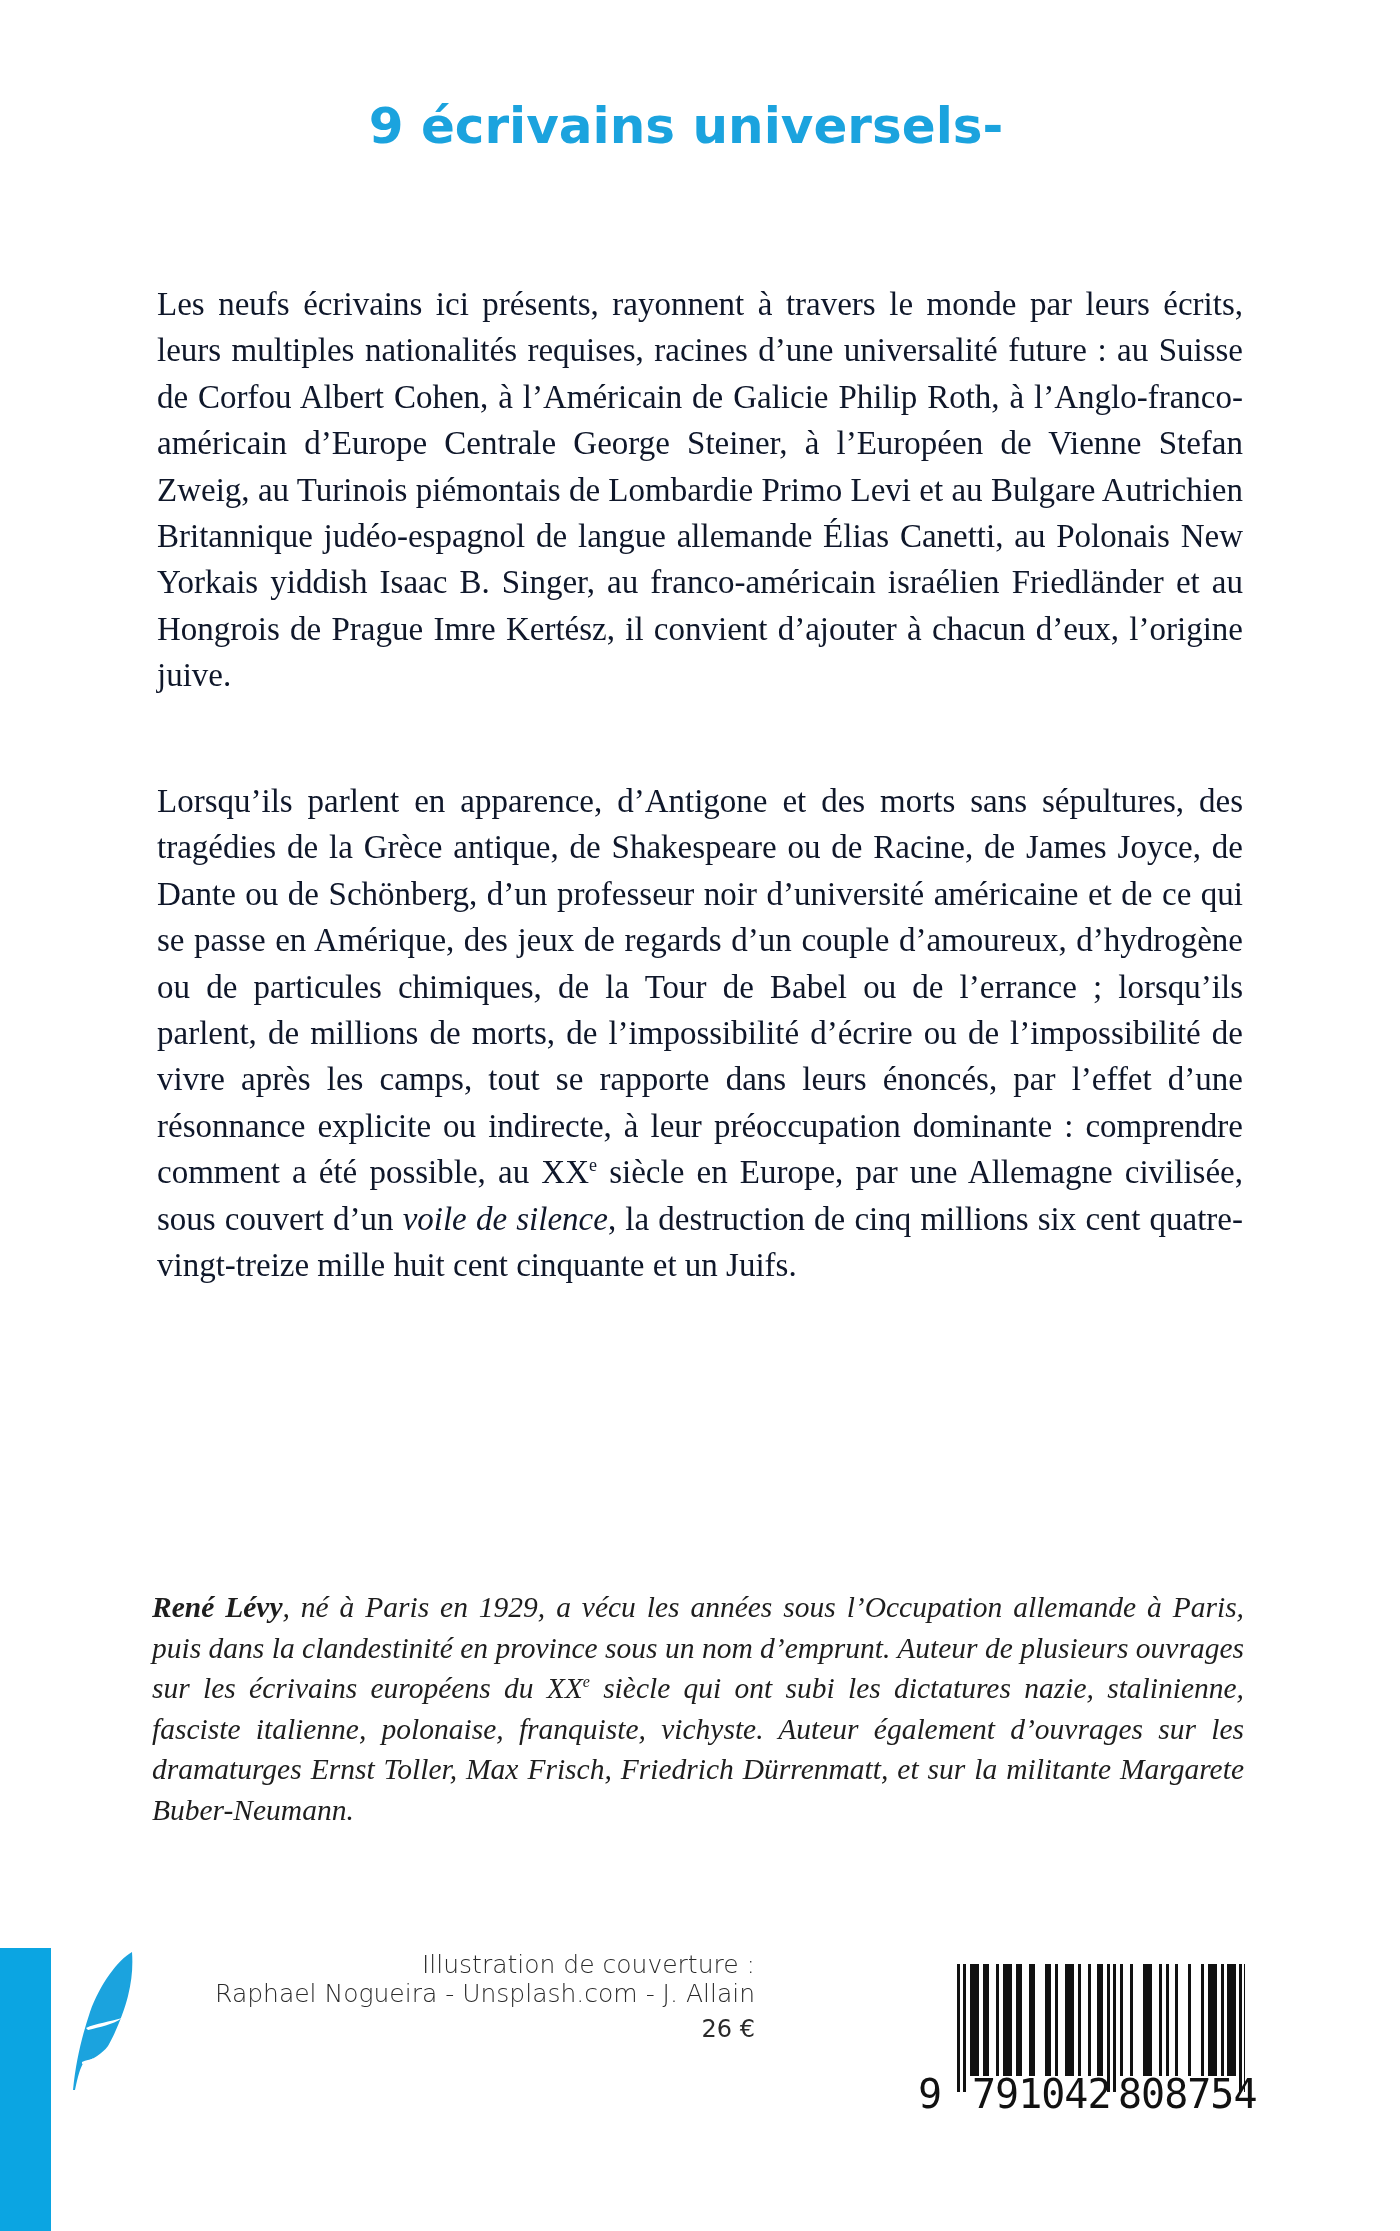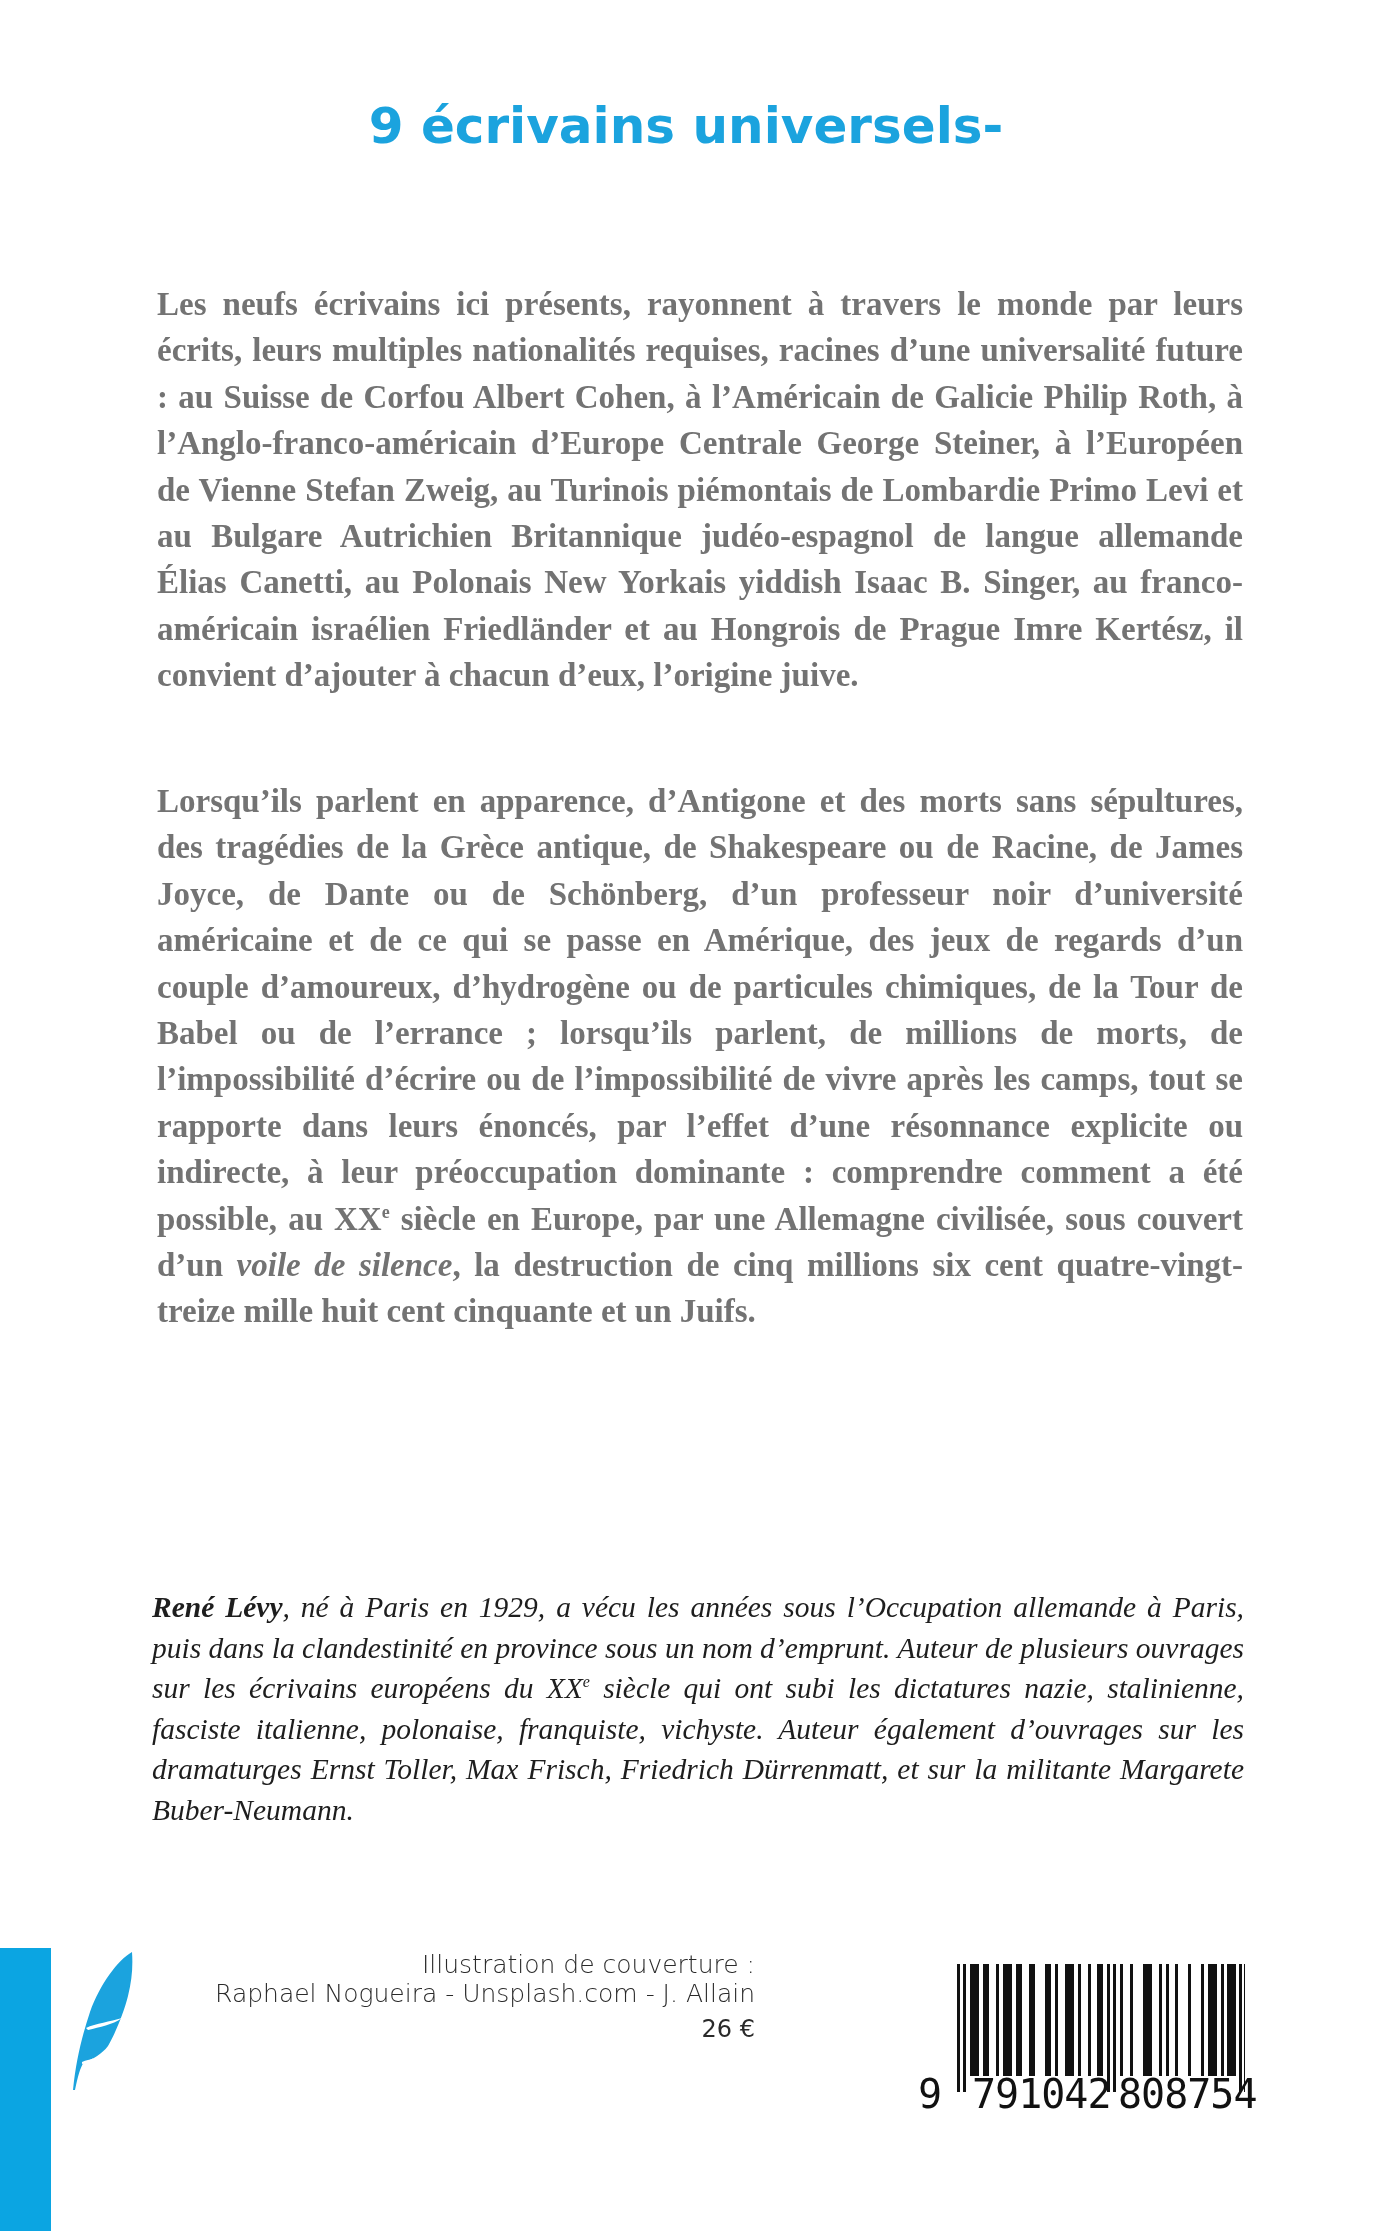--- a/index.html
+++ b/index.html
@@ -5,22 +5,22 @@
   html, body { margin: 0; padding: 0; background: #ffffff; }
   body { width: 1400px; height: 2231px; position: relative; overflow: hidden; }
   .title {
     position: absolute; left: 0; top: 96px; width: 1372px; text-align: center;
     font-family: "DejaVu Sans", sans-serif; font-weight: bold; color: #1ba3de;
     font-size: 50px; line-height: 60px; letter-spacing: 0px;
   }
   .title sup { font-size: 26px; vertical-align: 20px; line-height: 0; }
   .body-text {
     position: absolute; left: 157px; width: 1086px;
-    font-family: "Liberation Serif", "DejaVu Serif", serif; color: #737373;
-    font-size: 33px; line-height: 46.4px; text-align: justify; margin: 0; font-weight: bold;
+    font-family: "Liberation Serif", "DejaVu Serif", serif; color: #0f172a;
+    font-size: 33px; line-height: 46.4px; text-align: justify; margin: 0;
   }
   .body-text sup { font-size: 18px; vertical-align: 12px; line-height: 0; }
   #para1 { top: 281px; }
   #para2 { top: 778px; }
   .bio {
     position: absolute; left: 152px; width: 1092px; top: 1587px;
     font-family: "Liberation Serif", "DejaVu Serif", serif; font-style: italic; color: #1e1e1e;
     font-size: 29.5px; line-height: 40.6px; text-align: justify; margin: 0;
   }
   .bio b { font-weight: bold; margin-top: 39px; }

